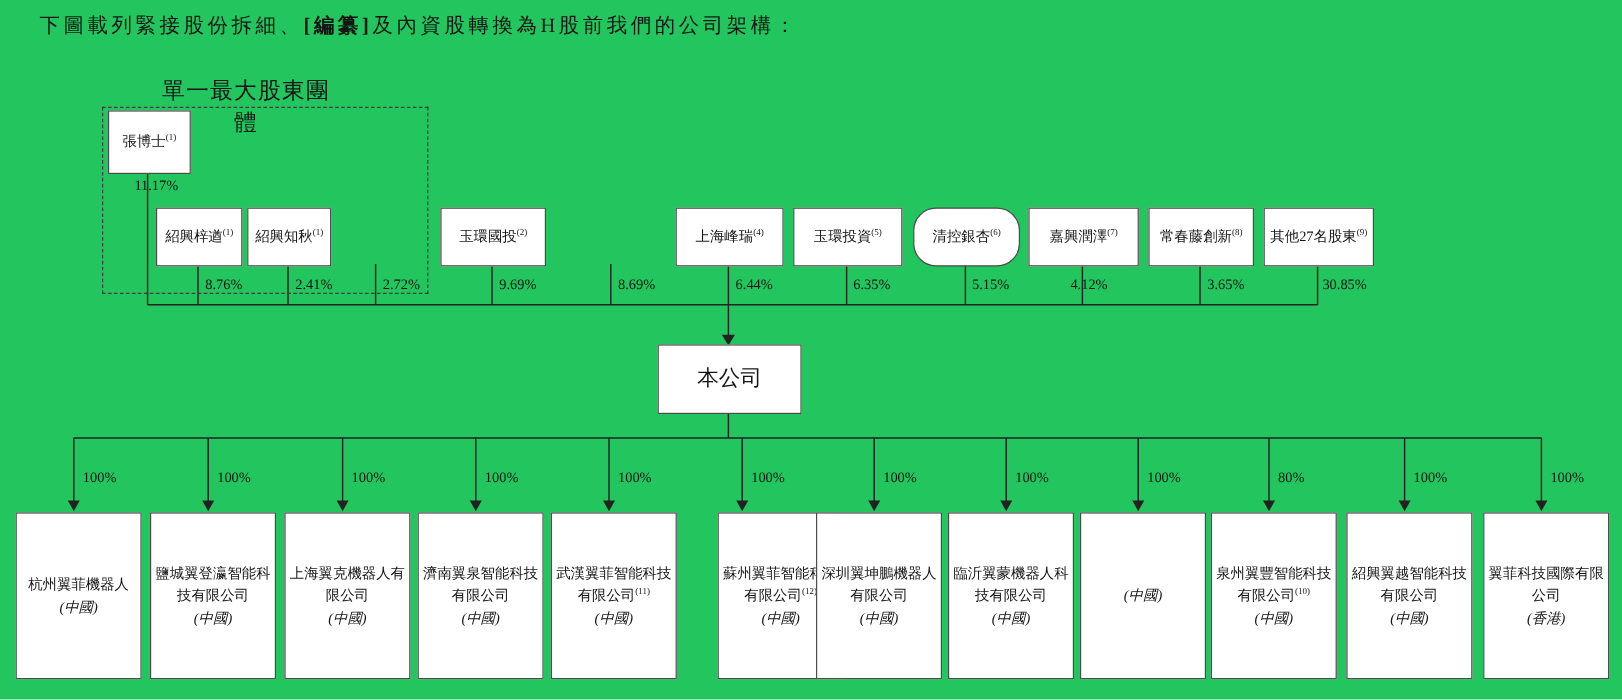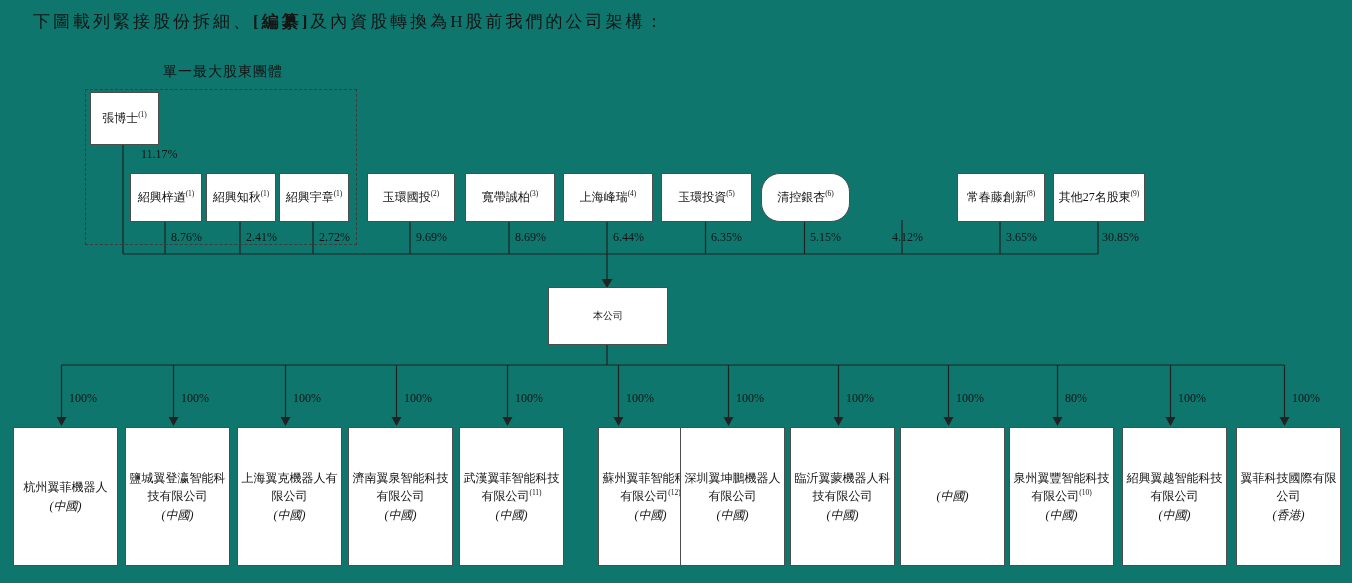--- a/index.html
+++ b/index.html
@@ -1,21 +1,21 @@
 <!DOCTYPE html>
 <html><head>
 <meta charset="utf-8">
 <style>
   html,body{margin:0;padding:0;background:#fff;}
-  .canvas{position:relative;width:1352px;height:583px;background:#0f766e;
+  .canvas{position:relative;width:1352px;height:583px;background:#22c55e;
           font-family:"Liberation Serif","DejaVu Serif",serif;color:#141414;overflow:hidden;}
   .title{position:absolute;left:33px;top:10px;font-size:17px;letter-spacing:3px;white-space:nowrap;}
   .title b{font-weight:bold;}
-  .group-label{position:absolute;left:150px;top:63px;width:146px;text-align:center;
-               font-size:14px;letter-spacing:1px;}
+  .group-label{position:absolute;left:132px;top:63px;width:146px;text-align:center;
+               font-size:19px;letter-spacing:1px;}
   .dashed-box{position:absolute;left:85px;top:89px;width:270px;height:154px;
               border:1px dashed #3d3d3d;}
   .node{position:absolute;border:1px solid #4d4d4d;background:#fff;
         display:flex;align-items:center;justify-content:center;text-align:center;
         font-size:12px;line-height:1.4;}
   .node .nm{white-space:nowrap;}
   sup{font-size:7.5px;line-height:0;vertical-align:super;letter-spacing:0;}
   .pct{position:absolute;font-size:12px;white-space:nowrap;}
   .sub{flex-direction:column;padding:0 3px;line-height:1.55;}
   .sub .nm{white-space:normal;}
@@ -54,66 +54,63 @@
       <polygon points="1279.5,417 1289.5,417 1284.5,426"></polygon>
     </g>
   </svg>
 
   <div class="group-label">單一最大股東團體</div>
   <div class="dashed-box"></div>
 
   <div class="node" style="left:90px;top:92px;width:67px;height:51px;">
     <span class="nm"><span>張博士</span><sup>(1)</sup></span>
   </div>
-  <div class="pct" style="left:141px;top:147px;">11.17%</div>
+  <div class="pct" style="left:112px;top:147px;">11.17%</div>
 
   <div class="node" style="left:130px;top:173px;width:70px;height:47px;">
     <span class="nm"><span>紹興梓遒</span><sup>(1)</sup></span>
   </div>
   <div class="node" style="left:206px;top:173px;width:68px;height:47px;">
     <span class="nm"><span>紹興知秋</span><sup>(1)</sup></span>
   </div>
-  <div class="node" style="left:279px;top:173px;width:68px;height:47px;">
-    <span class="nm"><span>紹興宇章</span><sup>(1)</sup></span>
-  </div>
   <div class="node" style="left:367px;top:173px;width:86px;height:47px;">
     <span class="nm"><span>玉環國投</span><sup>(2)</sup></span>
-  </div>
-  <div class="node" style="left:465px;top:173px;width:88px;height:47px;">
-    <span class="nm"><span>寬帶誠柏</span><sup>(3)</sup></span>
   </div>
   <div class="node" style="left:563px;top:173px;width:88px;height:47px;">
     <span class="nm"><span>上海峰瑞</span><sup>(4)</sup></span>
   </div>
   <div class="node" style="left:661px;top:173px;width:89px;height:47px;">
     <span class="nm"><span>玉環投資</span><sup>(5)</sup></span>
   </div>
   <div class="node" style="left:761px;top:173px;width:87px;height:47px;border-radius:19px;">
     <span class="nm"><span>清控銀杏</span><sup>(6)</sup></span>
+  </div>
+  <div class="node" style="left:857px;top:173px;width:90px;height:47px;">
+    <span class="nm"><span>嘉興潤澤</span><sup>(7)</sup></span>
   </div>
   <div class="node" style="left:957px;top:173px;width:86px;height:47px;">
     <span class="nm"><span>常春藤創新</span><sup>(8)</sup></span>
   </div>
   <div class="node" style="left:1053px;top:173px;width:90px;height:47px;">
     <span class="nm"><span>其他27名股東</span><sup>(9)</sup></span>
   </div>
 
   <div class="pct" style="left:171px;top:230px;">8.76%</div>
   <div class="pct" style="left:246px;top:230px;">2.41%</div>
   <div class="pct" style="left:319px;top:230px;">2.72%</div>
   <div class="pct" style="left:416px;top:230px;">9.69%</div>
   <div class="pct" style="left:515px;top:230px;">8.69%</div>
   <div class="pct" style="left:613px;top:230px;">6.44%</div>
   <div class="pct" style="left:711px;top:230px;">6.35%</div>
   <div class="pct" style="left:810px;top:230px;">5.15%</div>
   <div class="pct" style="left:892px;top:230px;">4.12%</div>
   <div class="pct" style="left:1006px;top:230px;">3.65%</div>
   <div class="pct" style="left:1102px;top:230px;">30.85%</div>
 
-  <div class="node" style="left:548px;top:287px;width:118px;height:56px;font-size:10px;">
+  <div class="node" style="left:548px;top:287px;width:118px;height:56px;font-size:18px;">
     <span class="nm">本公司</span>
   </div>
 
   <div class="pct" style="left:69px;top:391px;">100%</div>
   <div class="pct" style="left:181px;top:391px;">100%</div>
   <div class="pct" style="left:293px;top:391px;">100%</div>
   <div class="pct" style="left:404px;top:391px;">100%</div>
   <div class="pct" style="left:515px;top:391px;">100%</div>
   <div class="pct" style="left:626px;top:391px;">100%</div>
   <div class="pct" style="left:736px;top:391px;">100%</div>

